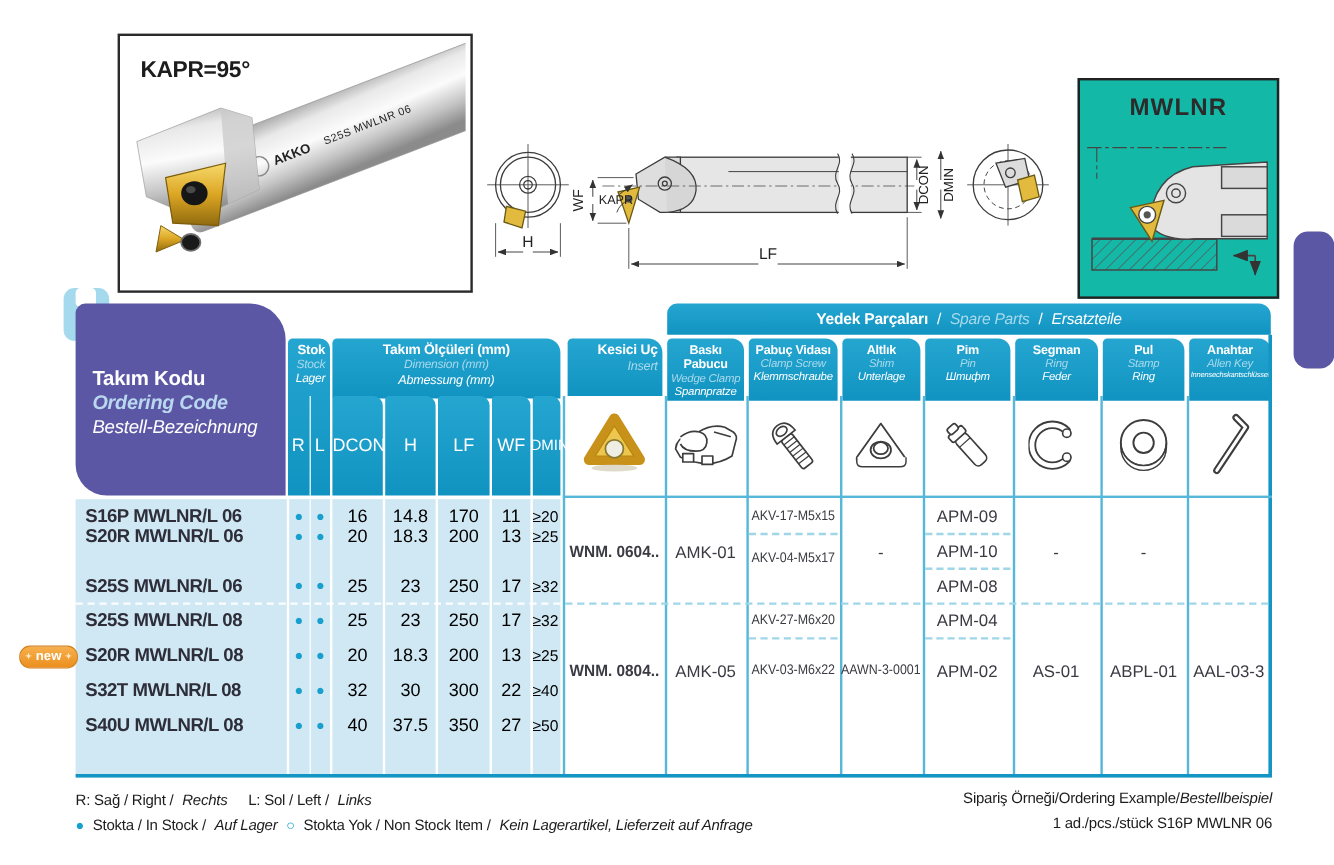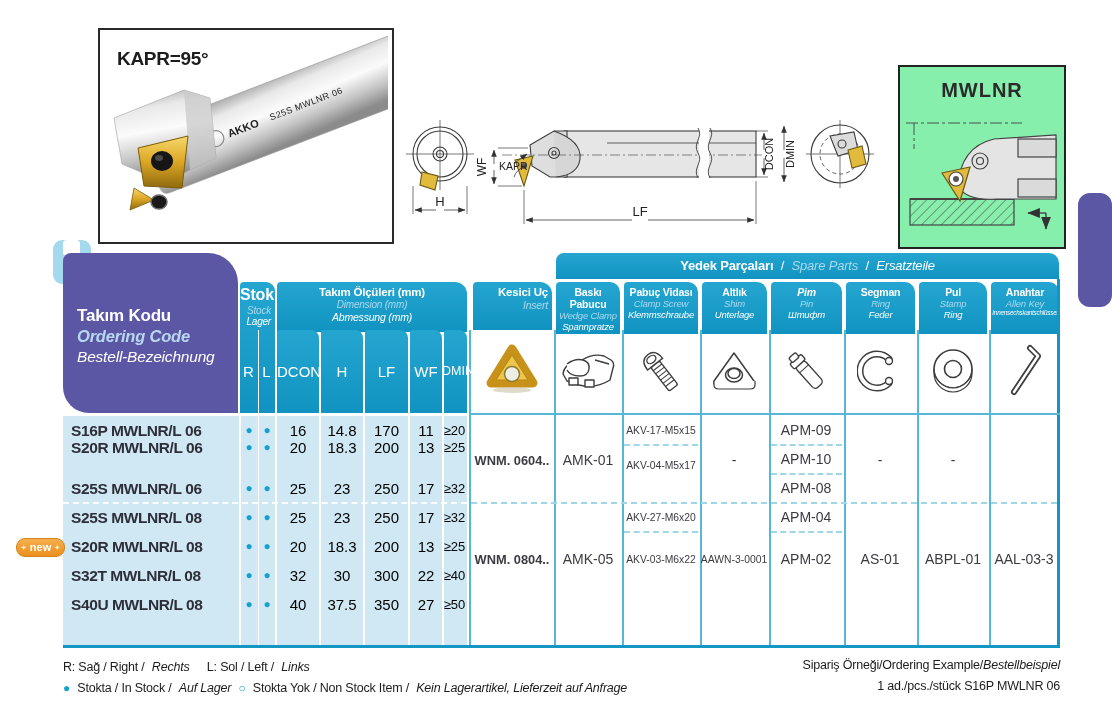--- a/index.html
+++ b/index.html
@@ -2,21 +2,21 @@
 <html><head>
 <meta charset="utf-8">
 <style>
   html,body{margin:0;padding:0;background:#fff;}
   body{font-family:"Liberation Sans", sans-serif;}
   #page{position:relative;width:1112px;height:721px;background:#fff;overflow:hidden;}
   .abs{position:absolute;}
   
   .photo-box{left:98px;top:28px;width:292px;height:212px;border:2px solid #2a2a2a;background:#fff;}
   .kapr-label{left:17px;top:18px;font-size:19px;font-weight:bold;color:#1c1c1c;letter-spacing:-0.3px;}
-  .model-box{left:898px;top:65px;width:164px;height:180px;border:2px solid #222;background:#86efac;}
+  .model-box{left:898px;top:65px;width:164px;height:180px;border:2px solid #222;background:#14b8a6;}
   .model-title{left:0;top:12px;width:100%;text-align:center;font-size:20px;font-weight:bold;color:#2b2b2b;letter-spacing:1px;}
   .side-tab{left:1078px;top:193px;width:34px;height:114px;background:#5b57a4;border-radius:12px;}
   
   #twrap{left:63px;top:253px;width:997px;height:395px;}
   .bookmark{left:-10px;top:-13px;width:38px;height:44px;background:#a5d9ed;border-radius:9px;z-index:1;}
   .bookmark .notch{position:absolute;left:10px;top:0px;width:17px;height:16px;background:#fff;border-radius:4px;}
   .code-head{left:0;top:0;width:175px;height:160px;background:#5b57a4;border-radius:8px 30px 0 26px;z-index:2;color:#fff;}
   .code-head .inner{position:absolute;left:14px;top:52px;line-height:1.25;letter-spacing:-0.2px;}
   .ch-tr{font-size:17px;font-weight:bold;}
   .ch-en{font-size:16.5px;font-weight:bold;font-style:italic;color:#b9d7ef;}
@@ -207,21 +207,21 @@
 
     <div class="abs code-head">
       <div class="inner">
         <div class="ch-tr">Takım Kodu</div>
         <div class="ch-en">Ordering Code</div>
         <div class="ch-de">Bestell-Bezeichnung</div>
       </div>
     </div>
 
     <div class="tab t3 rgt" style="left:177px;top:29px;width:35px;height:131px;border-radius:4px 9px 0 0;">
-      <div class="l1" style="font-size:16px;text-align:center;">Stok</div>
+      <div class="l1" style="font-size:11px;">Stok</div>
       <div class="l2" style="font-size:10px;">Stock</div>
       <div class="l3" style="font-size:10px;">Lager</div>
     </div>
 
     <div class="tab t3 ctr" style="left:214px;top:29px;width:190px;height:46px;border-radius:4px 12px 0 0;">
       <div class="l1" style="font-size:11.5px;">Takım Ölçüleri (mm)</div>
       <div class="l2" style="font-size:10px;">Dimension (mm)</div>
       <div class="l3" style="font-size:10.5px;">Abmessung (mm)</div>
     </div>
 
@@ -262,21 +262,21 @@
       <div class="l1" style="font-size:10.5px;">Pabuç Vidası</div>
       <div class="l2" style="font-size:9.5px;">Clamp Screw</div>
       <div class="l3" style="font-size:9.5px;">Klemmschraube</div>
     </div>
     <div class="tab t3 ctr" style="left:639px;top:29px;width:65px;height:48px;border-radius:4px 10px 0 0;">
       <div class="l1" style="font-size:10.5px;">Altlık</div>
       <div class="l2" style="font-size:9.5px;">Shim</div>
       <div class="l3" style="font-size:9.5px;">Unterlage</div>
     </div>
     <div class="tab t3 ctr" style="left:708px;top:29px;width:71px;height:48px;border-radius:4px 10px 0 0;">
-      <div class="l1" style="font-size:10.5px;font-style:italic;">Pim</div>
+      <div class="l1" style="font-size:10.5px;">Pim</div>
       <div class="l2" style="font-size:9.5px;">Pin</div>
       <div class="l3" style="font-size:9.5px;">Штифт</div>
     </div>
     <div class="tab t3 ctr" style="left:783px;top:29px;width:69px;height:48px;border-radius:4px 10px 0 0;">
       <div class="l1" style="font-size:10.5px;">Segman</div>
       <div class="l2" style="font-size:9.5px;">Ring</div>
       <div class="l3" style="font-size:9.5px;">Feder</div>
     </div>
     <div class="tab t3 ctr" style="left:856px;top:29px;width:68px;height:48px;border-radius:4px 10px 0 0;">
       <div class="l1" style="font-size:10.5px;">Pul</div>

